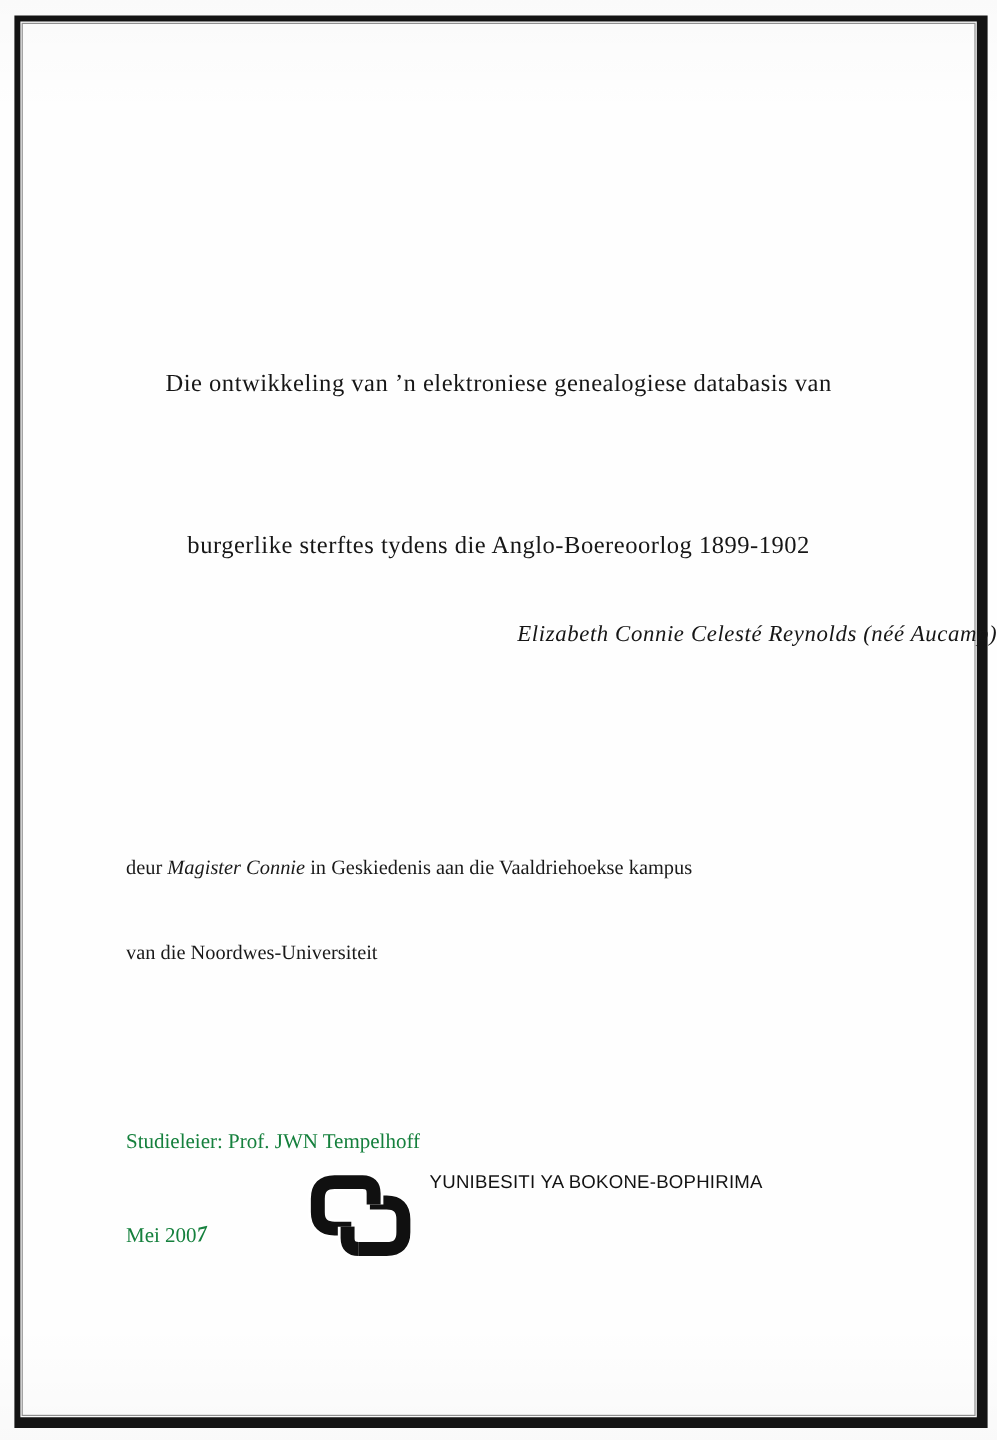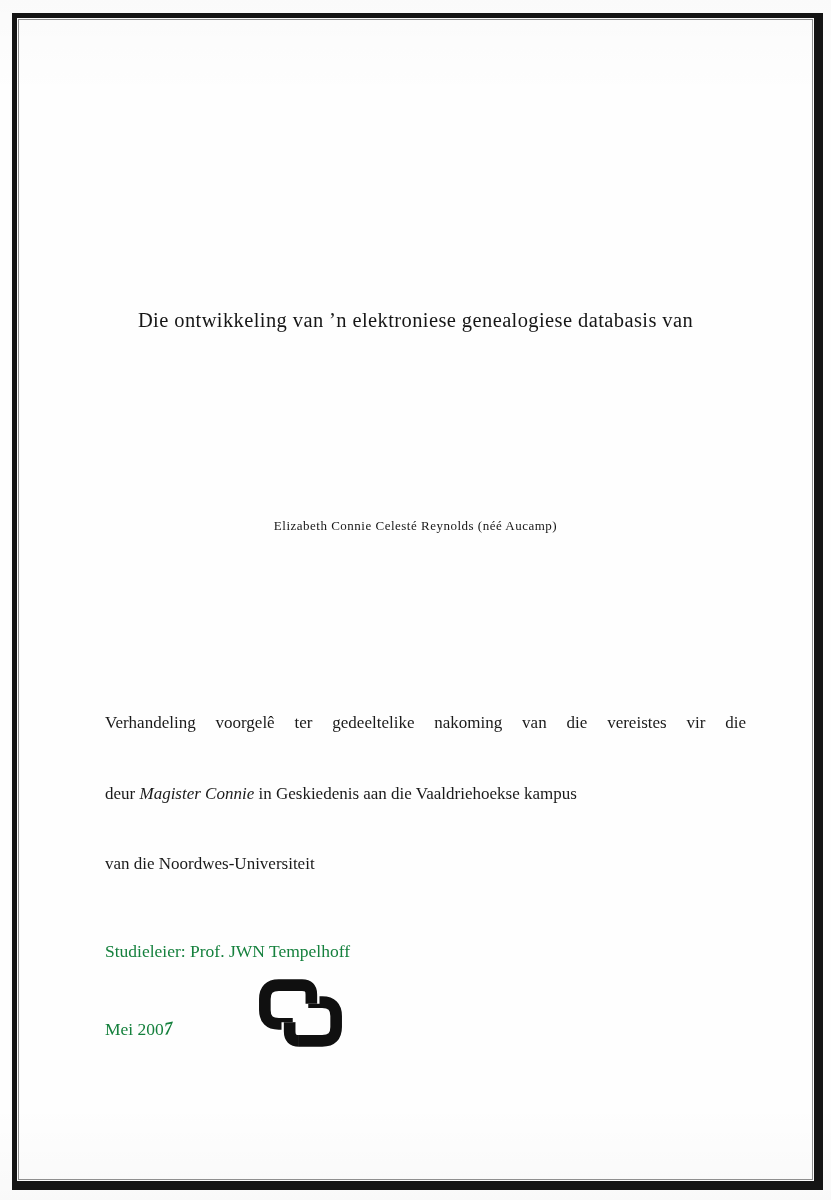--- a/index.html
+++ b/index.html
@@ -42,24 +42,25 @@
     color: #161616;
   }
   .byline {
     left: 0; right: 0; top: 438px;
     text-align: center;
     font-size: 17px;
     color: #1a1a1a;
   }
   .author {
     left: 0; right: 0; top: 518px;
-    text-align: center;
-    font-size: 13px;
+    text-align: right;
+    font-size: 19px;
     letter-spacing: 0.5px;
     color: #161616;
+    font-style: italic;
   }
   .submission {
     left: 105px; top: 664px;
     width: 641px;
     font-size: 17px;
     line-height: 23.5px;
     color: #1a1a1a;
   }
   .sub-line1 {
     text-align: justify;
@@ -109,27 +110,27 @@
 <body>
 
 <div class="page">
   <div class="scan-tone"></div>
   <div class="frame">
     <div class="frame-inner"></div>
   </div>
 
   <div class="txt title">
     <div>Die ontwikkeling van ’n elektroniese genealogiese databasis van</div>
+    <div>burgerlike sterftes tydens die Anglo-Boereoorlog 1899-1902</div>
   </div>
 
 
   <div class="txt author">Elizabeth Connie Celesté Reynolds (néé Aucamp)</div>
 
   <div class="txt submission">
-    <div class="sub-line1">Verhandeling voorgelê ter gedeeltelike nakoming van die vereistes vir die</div>
     <div><span>deur </span><span class="italic">Magister Connie</span><span> in Geskiedenis aan die Vaaldriehoekse kampus</span></div>
     <div>van die Noordwes-Universiteit</div>
   </div>
 
   <div class="txt supervisor-block">
     <div>Studieleier: Prof. JWN Tempelhoff</div>
     <div><span>Mei 200</span><span class="seven">7</span></div>
   </div>
 
   <div class="nwu-logo">
@@ -137,15 +138,16 @@
 
       <path d="M 74 38 L 74 26 Q 74 14 62 14 L 32 14 Q 14 14 14 32 L 14 46 Q 14 64 32 64 L 50 64" transform="rotate(180 60 50)" fill="none" stroke="#101010" stroke-width="15" stroke-linecap="butt"></path>
 
       <path d="M 74 38 L 74 26 Q 74 14 62 14 L 32 14 Q 14 14 14 32 L 14 46 Q 14 64 32 64 L 50 64" fill="none" stroke="#ffffff" stroke-width="21" stroke-linecap="butt"></path>
       <path d="M 74 38 L 74 26 Q 74 14 62 14 L 32 14 Q 14 14 14 32 L 14 46 Q 14 64 32 64 L 50 64" fill="none" stroke="#101010" stroke-width="15" stroke-linecap="butt"></path>
 
       <path d="M 46 62 L 46 74 Q 46 86 58 86" fill="none" stroke="#ffffff" stroke-width="21" stroke-linecap="butt"></path>
       <path d="M 46 62 L 46 74 Q 46 86 58 86" fill="none" stroke="#101010" stroke-width="15" stroke-linecap="butt"></path>
     </svg>
     <div class="nwu-text">
+      <div>YUNIBESITI YA BOKONE-BOPHIRIMA</div>
     </div>
   </div>
 </div>
 
 </body></html>

